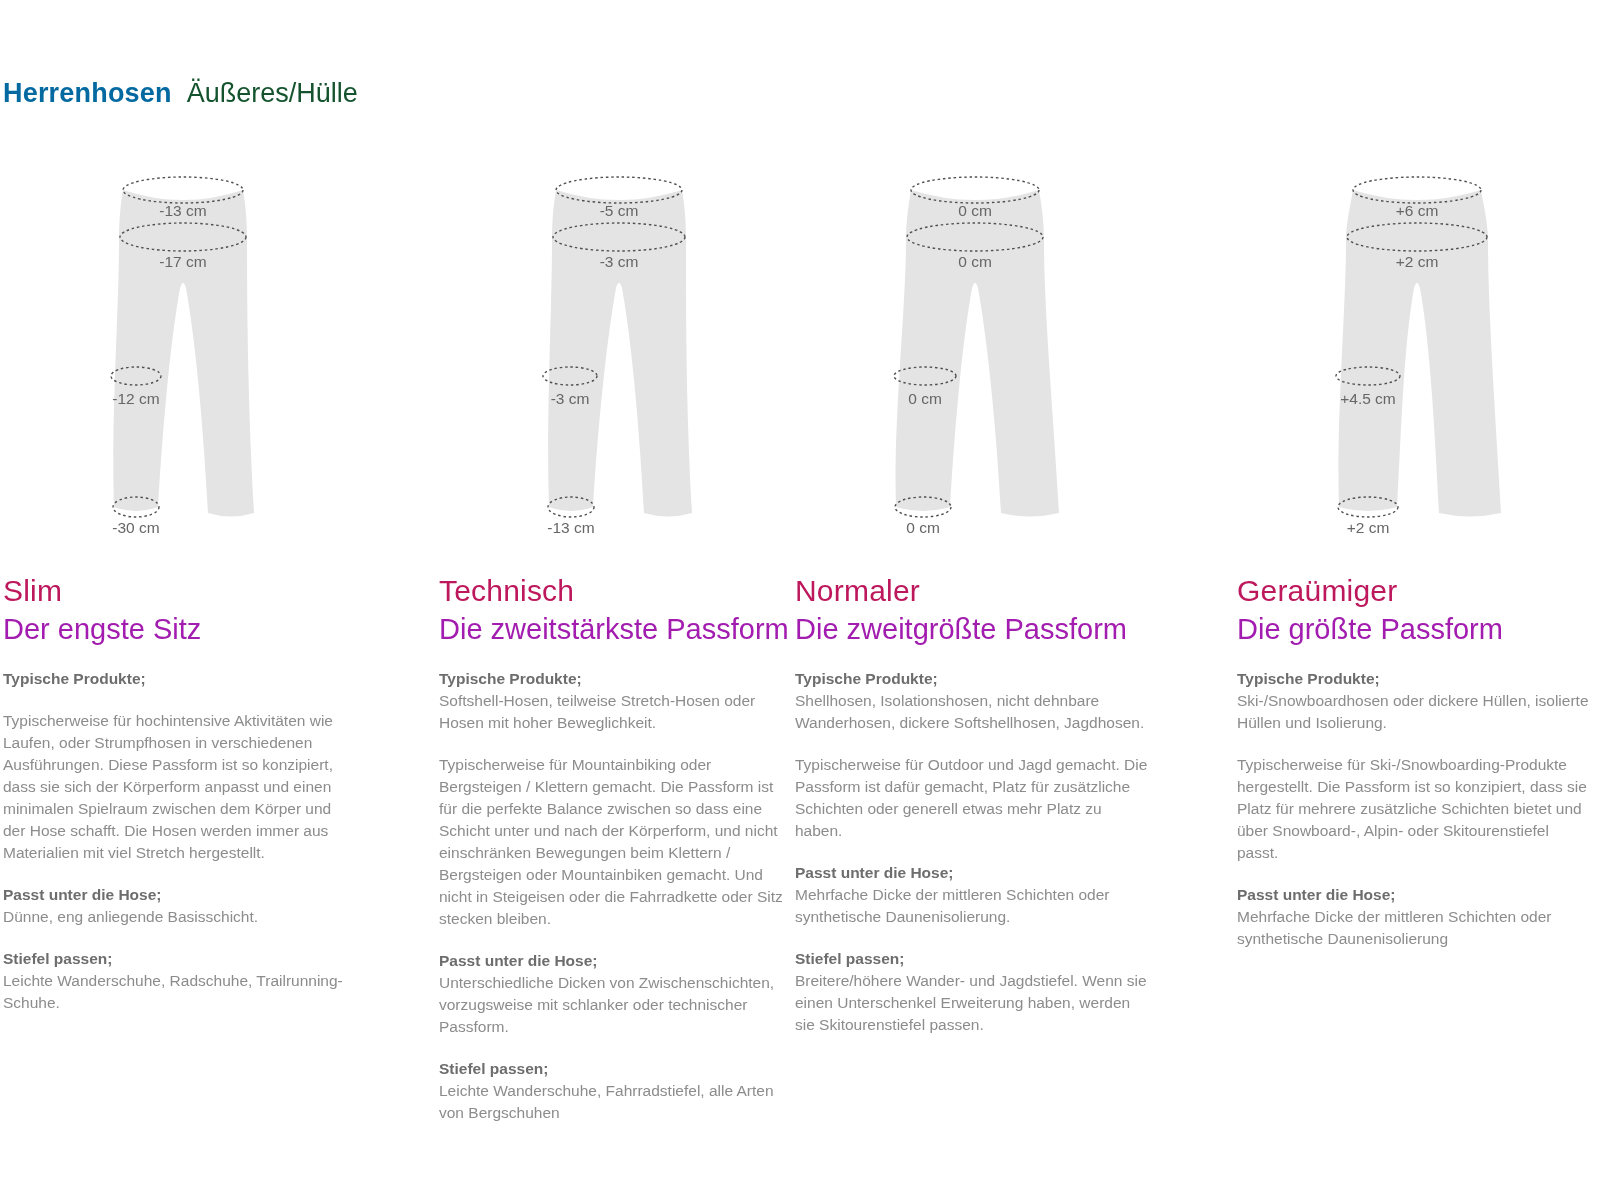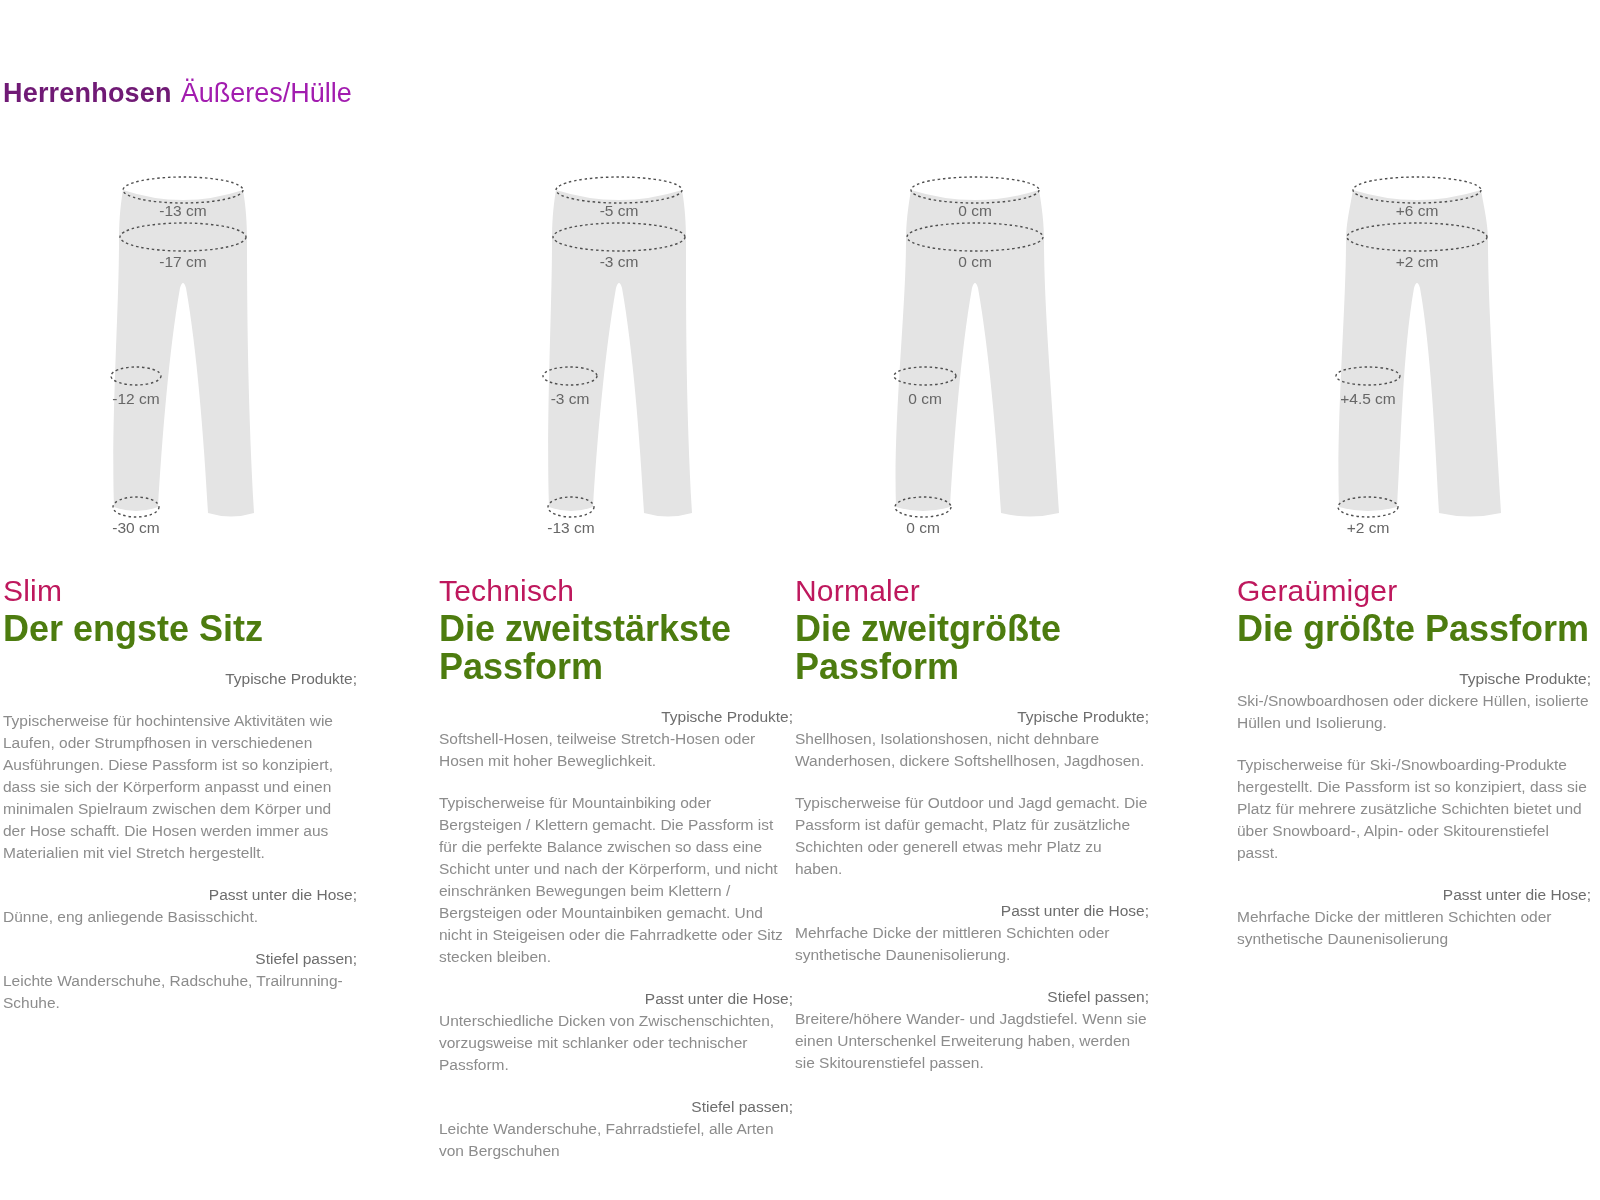--- a/index.html
+++ b/index.html
@@ -4,22 +4,22 @@
 <style>
   html,body{margin:0;padding:0;background:#ffffff;}
   .page{
     position:relative;
     width:1600px;height:1200px;
     background:#ffffff;
     font-family:"Liberation Sans", sans-serif;
     overflow:hidden;
   }
   .header{position:absolute;left:3px;top:78px;white-space:nowrap;}
-  .title{font-size:27px;font-weight:700;color:#701a75;letter-spacing:.2px;}
-  .subtitle{font-size:27px;font-weight:400;color:#a21caf;margin-left:9px;}
+  .title{font-size:27px;font-weight:700;color:#0369a1;letter-spacing:.2px;}
+  .subtitle{font-size:27px;font-weight:400;color:#14532d;margin-left:15px;}
 
   .col{position:absolute;top:160px;width:354px;}
   .figure{position:relative;width:320px;height:400px;margin-left:20px;text-decoration:underline;}
   .figure svg{position:absolute;left:0;top:0;}
 
   .meas{
     position:absolute;
     font-size:15.5px;color:#666666;
     white-space:nowrap;text-align:center;
   }
@@ -27,30 +27,29 @@
   .meas.hip{left:0;width:320px;top:93px;}
   .meas.knee{top:230px;width:200px;}
   .meas.hem{top:359px;width:200px;}
 
   .fit-name{
     margin:12px 0 0 0;
     font-size:30px;font-weight:400;color:#be185d;
     line-height:38px;letter-spacing:.2px;
   }
   .fit-tagline{
-    font-size:36px;font-weight:700;color:#4d7c0f;
+    font-size:29px;font-weight:400;color:#a21caf;
     line-height:38px;
   }
   .blocks{margin-top:4px;}
   .block{margin-top:20px;}
   .block-label{
     display:block;
-    font-size:15.5px;font-weight:400;color:#6d6d6d;
+    font-size:15.5px;font-weight:700;color:#6d6d6d;
     line-height:22px;
-    text-align:right;
   }
   .block-text{
     font-size:15.5px;color:#8c8c8c;
     line-height:22px;
   }
 </style>
 </head>
 <body>
 
 <div class="page">

